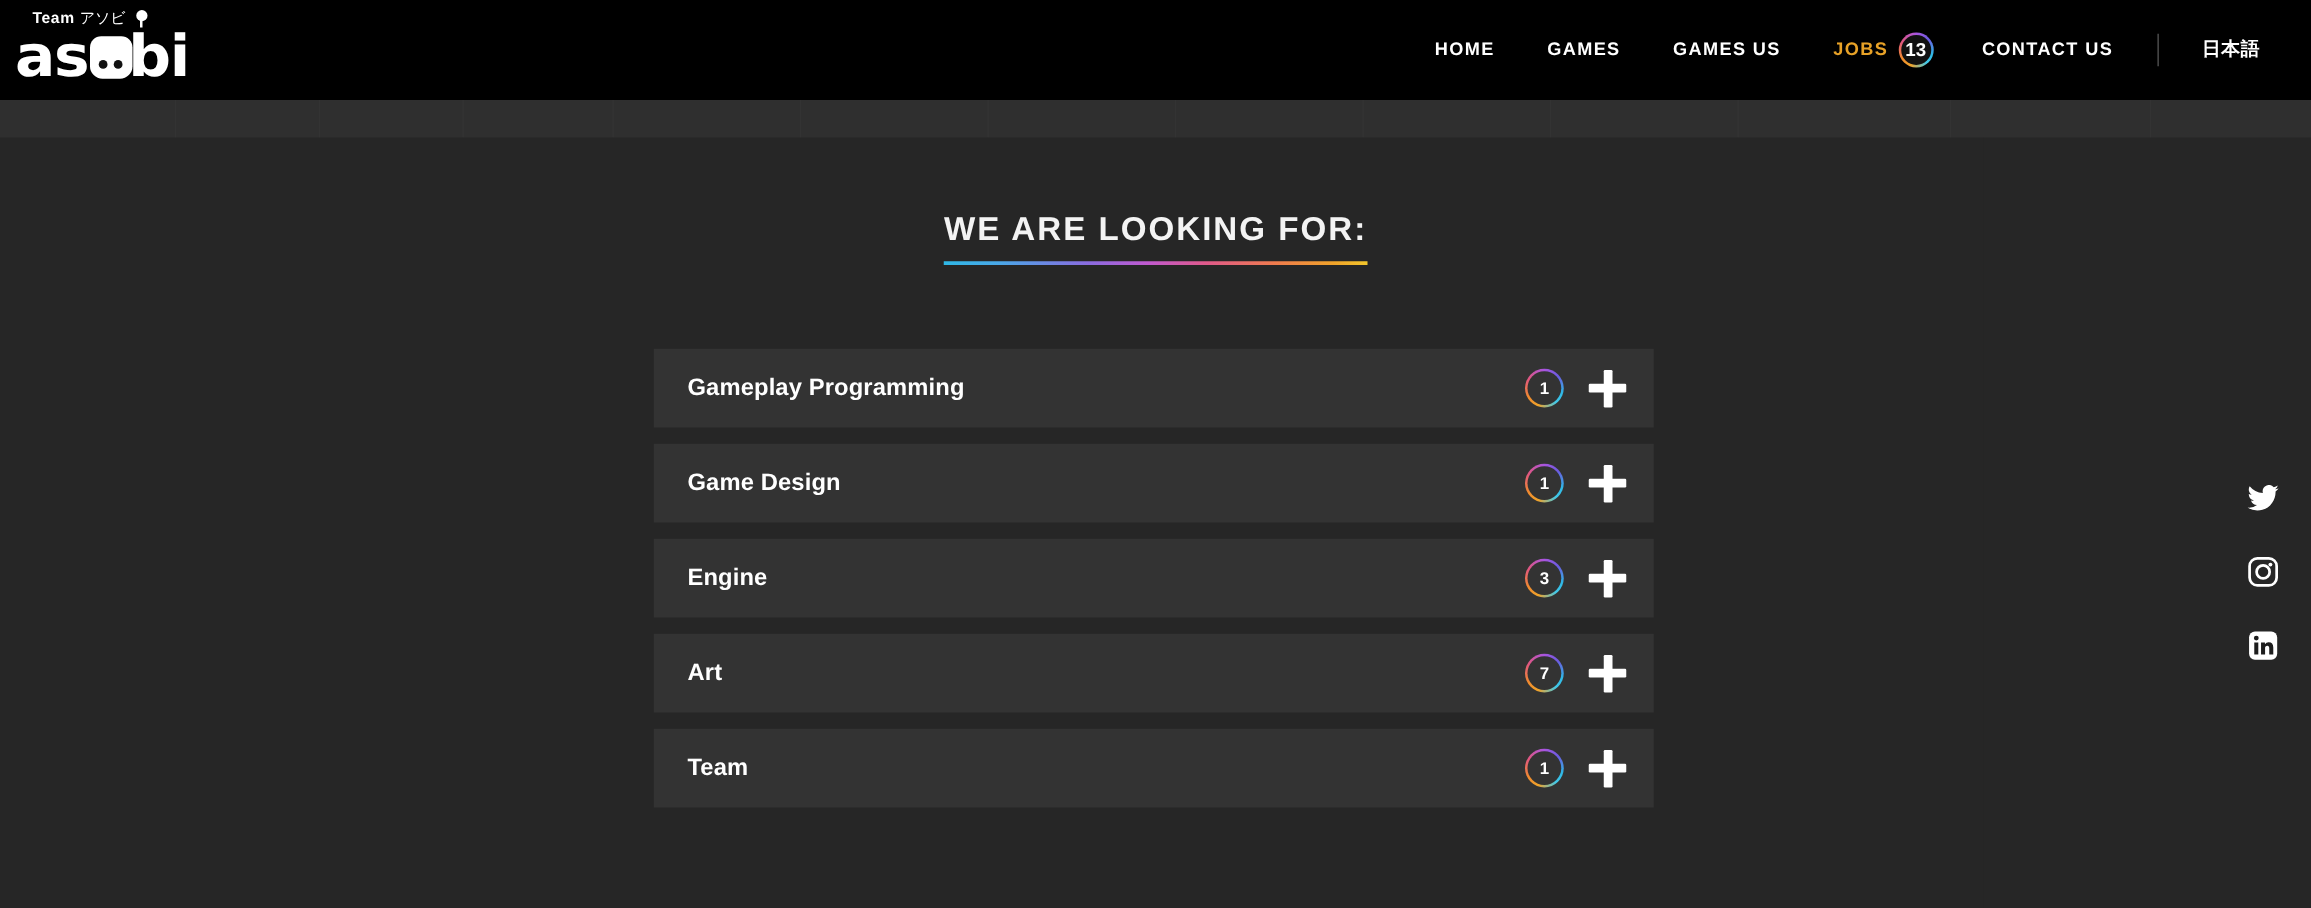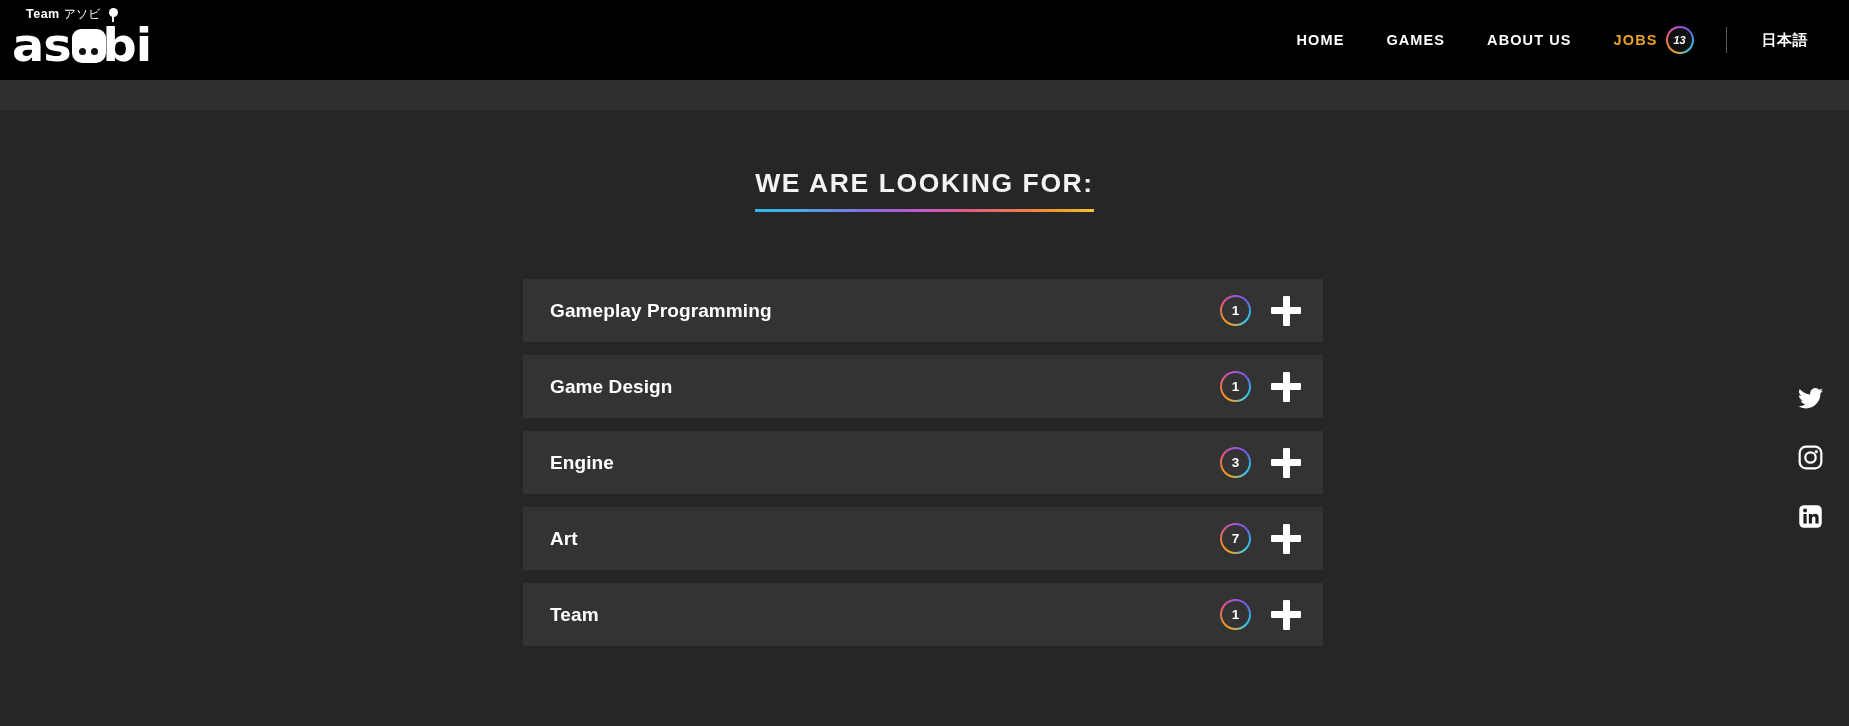--- a/index.html
+++ b/index.html
@@ -153,24 +153,23 @@
     position: absolute;
     left: 2px; top: 2px;
     width: 24px; height: 24px;
     border-radius: 50%;
     background: #111111;
   }
   .grad-badge span {
     position: relative;
     z-index: 2;
     color: #ffffff;
-    font-size: 11px;
+    font-size: 15px;
     font-weight: 700;
     line-height: 1;
-    font-style: italic;
   }
   .nav-divider {
     width: 1px;
     height: 26px;
     background: #5a5a5a;
     margin: 0 14px;
   }
   .nav-link.lang { letter-spacing: 0.5px; font-size: 15px; }
 
   
@@ -348,27 +347,28 @@
       <span class="logo-robot">
         <i class="eye l"></i>
         <i class="eye r"></i>
       </span>
     </div>
   </a>
 
   <nav class="main-nav">
     <a class="nav-link">HOME</a>
     <a class="nav-link">GAMES</a>
-    <a class="nav-link">ABOUT US</a>
+    <a class="nav-link">GAMES US</a>
     <a class="nav-link active">JOBS</a>
     <div class="nav-badge-wrap">
       <div class="grad-badge">
         <span>13</span>
       </div>
     </div>
+    <a class="nav-link">CONTACT US</a>
     <div class="nav-divider"></div>
     <a class="nav-link lang">日本語</a>
   </nav>
 </header>
 
 <div class="sub-bar">
   <i class="seg" style="left:140px"></i>
   <i class="seg" style="left:255px"></i>
   <i class="seg" style="left:370px"></i>
   <i class="seg" style="left:490px"></i>

